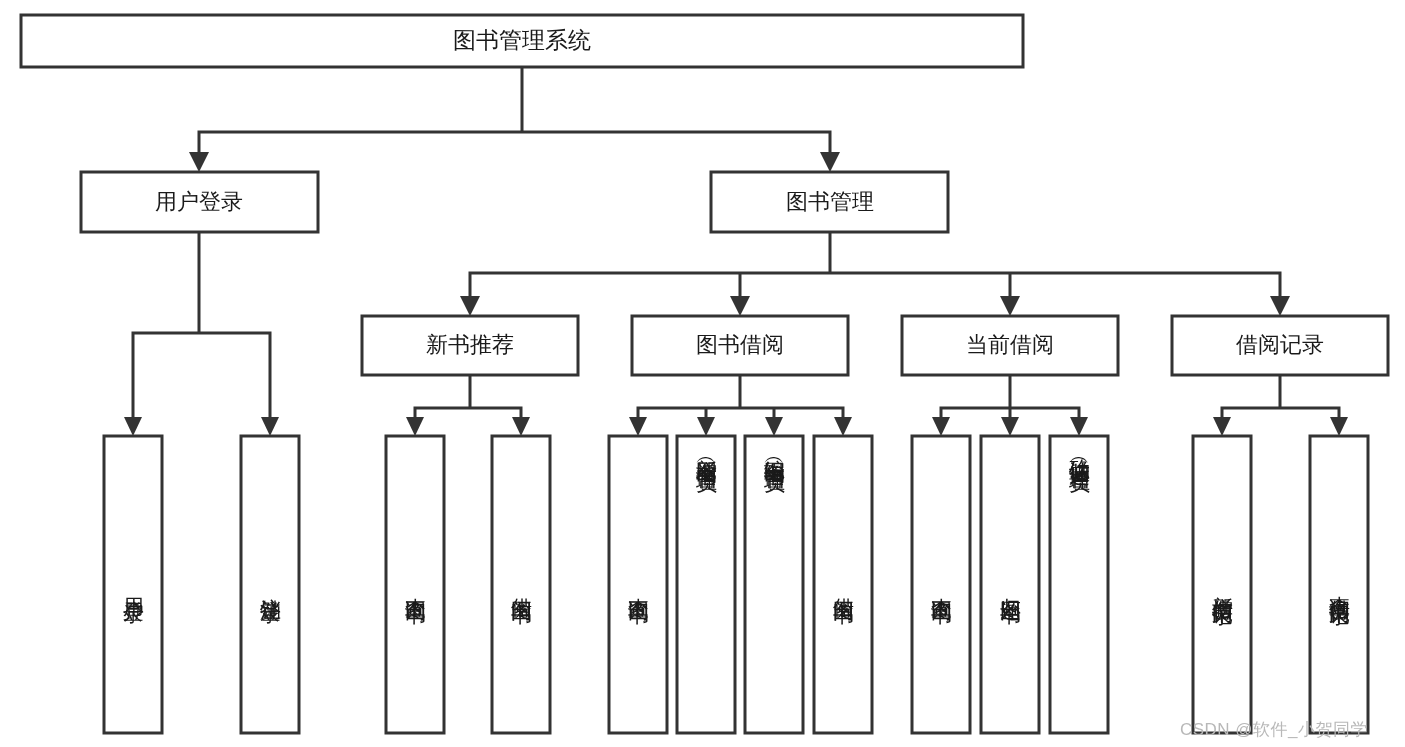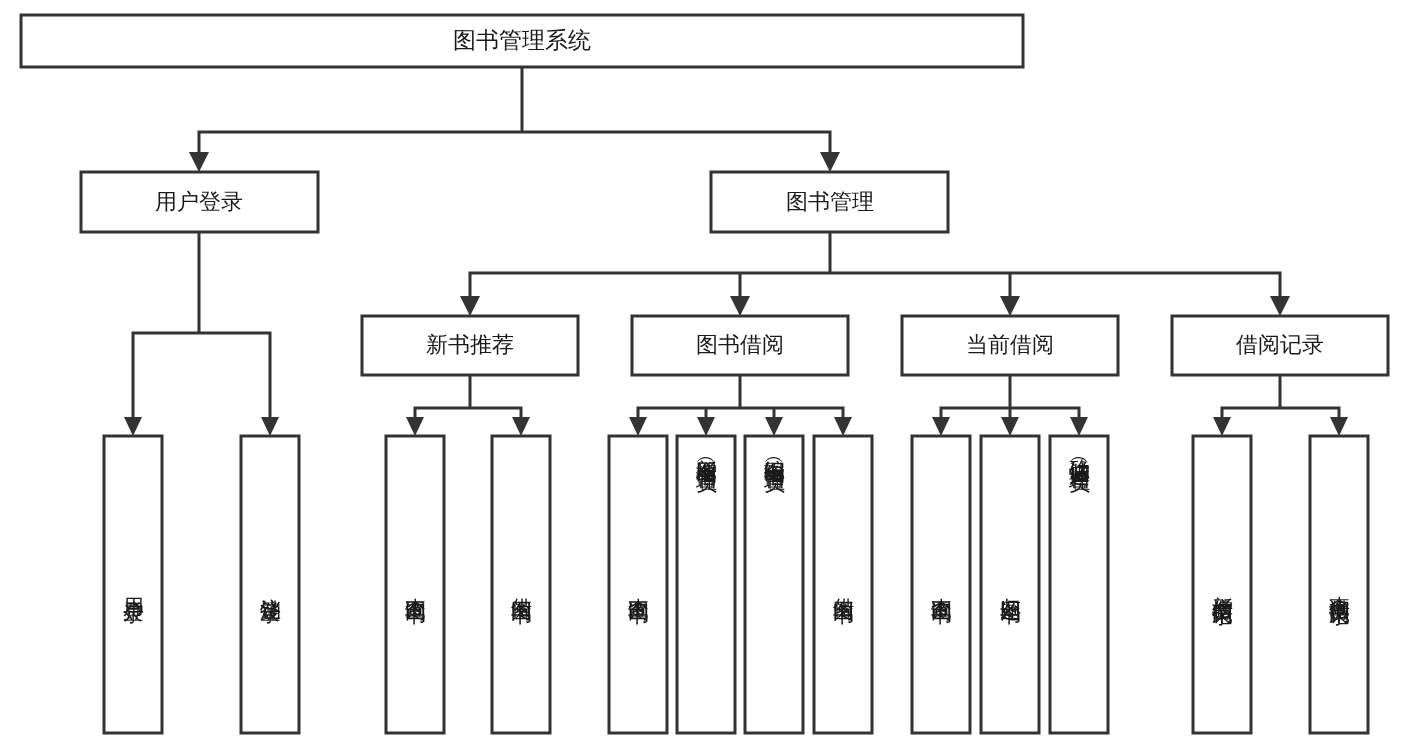--- a/index.html
+++ b/index.html
@@ -222,13 +222,14 @@
     <span class="vlabel" style="margin-top:6px;">确认归还（管理员）</span>
   </div>
 
   <div class="vlabel-wrap" style="left:1193px; top:436px; width:58px; height:297px;">
     <span class="vlabel">新增借阅记录</span>
   </div>
   <div class="vlabel-wrap" style="left:1310px; top:436px; width:58px; height:297px;">
     <span class="vlabel">查询借阅记录</span>
   </div>
 
+  <div id="watermark">CSDN @软件_小贺同学</div>
 </div>
 
 </body></html>

